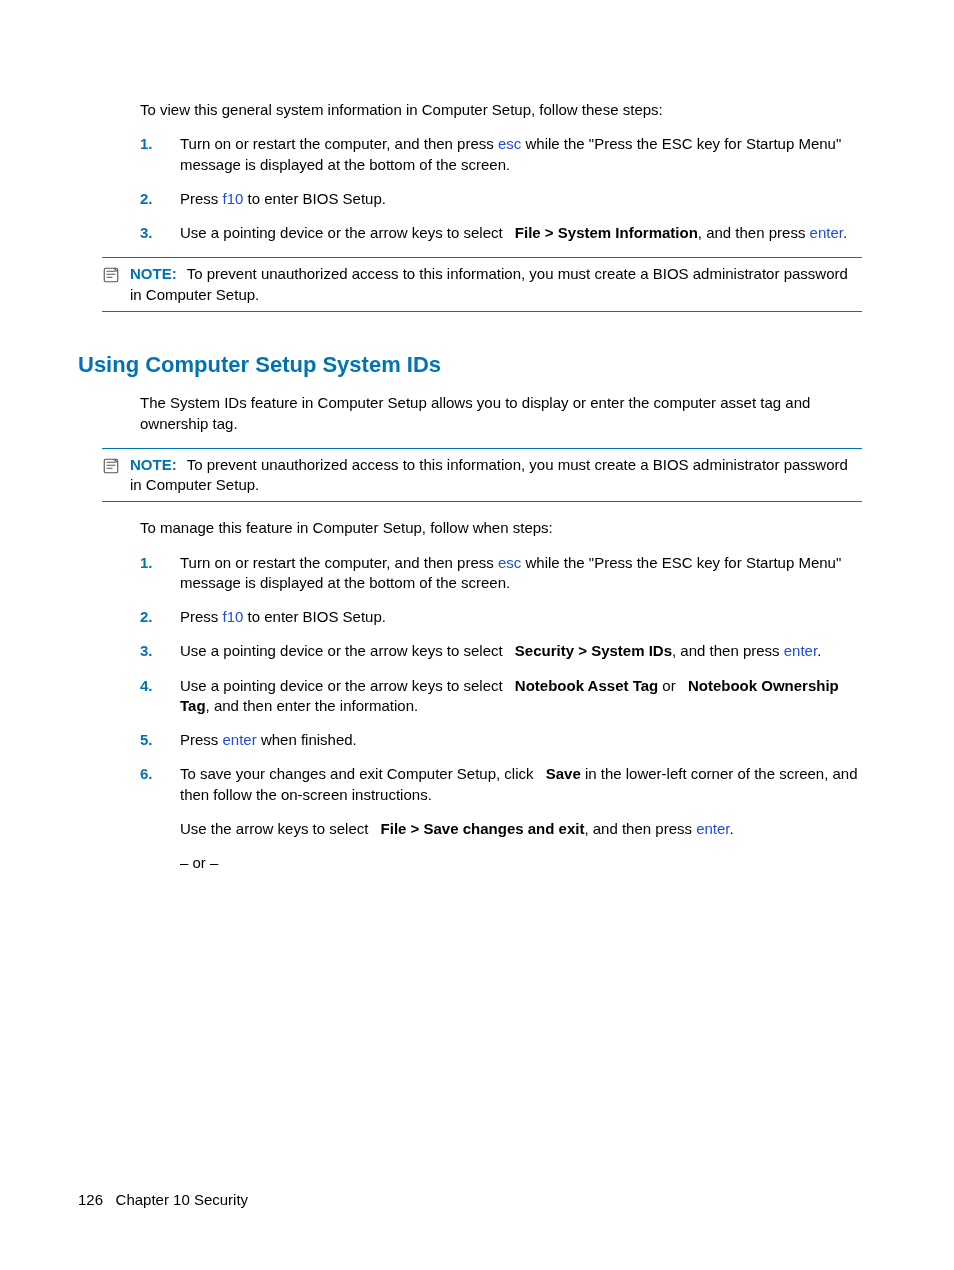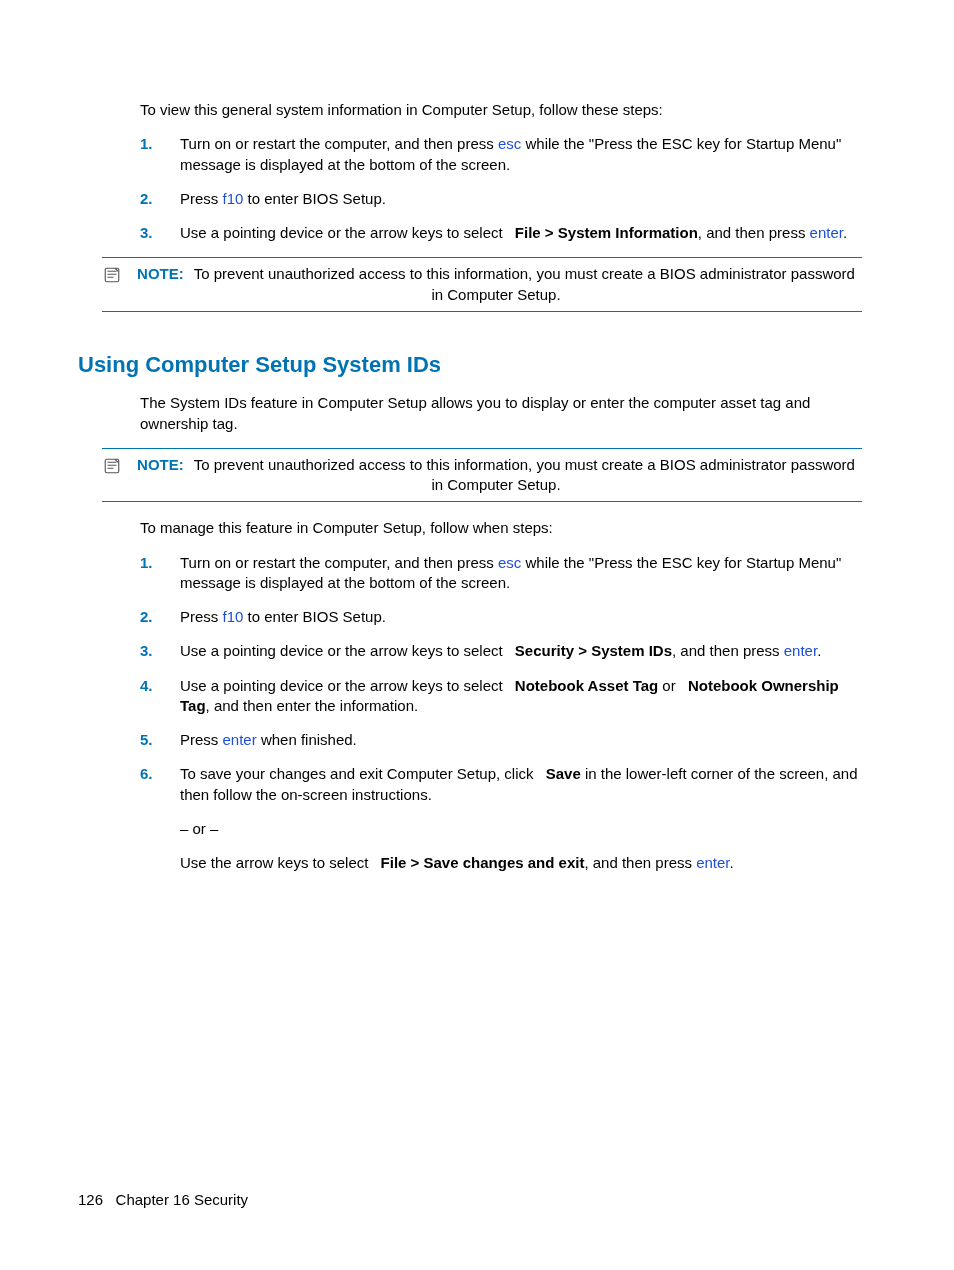--- a/index.html
+++ b/index.html
@@ -43,21 +43,20 @@
       margin-left: 0;
     }
     .note-block {
       border-top: 1px solid #0073b5;
       border-bottom: 1px solid #0073b5;
       padding: 6px 0 6px 0;
       margin: 0 0 16px 0;
       display: flex;
       align-items: flex-start;
       gap: 8px;
-      text-align: center;
     }
     .note-icon {
       flex: 0 0 20px;
       padding-top: 2px;
     }
     .note-text { flex: 1; }
     .note-label {
       color: #0073b5;
       font-weight: bold;
       margin-right: 10px;
@@ -143,21 +142,21 @@
     <li>
       <span class="num">5.</span>
       <span class="text"><span>Press </span><span class="blue">enter</span><span> when finished.</span></span>
     </li>
     <li>
       <span class="num">6.</span>
       <span class="text"><span>To save your changes and exit Computer Setup, click </span><span class="bold">Save</span><span> in the lower-left corner of the screen, and then follow the on-screen instructions.</span></span>
     </li>
   </ol>
 
+  <p class="indent-sub"><span>Use the arrow keys to select </span><span class="bold">File &gt; Save changes and exit</span><span>, and then press </span><span class="blue">enter</span><span>.</span></p>
+
   <p class="indent-sub">– or –</p>
-
-  <p class="indent-sub"><span>Use the arrow keys to select </span><span class="bold">File &gt; Save changes and exit</span><span>, and then press </span><span class="blue">enter</span><span>.</span></p>
 
 </div>
 
 <div class="footer">
-  <span>126</span>&nbsp;&nbsp;&nbsp;<span>Chapter 16   Security</span>
+  <span>126</span>&nbsp;&nbsp;&nbsp;<span>Chapter 10   Security</span>
 </div>
 
 </body></html>

